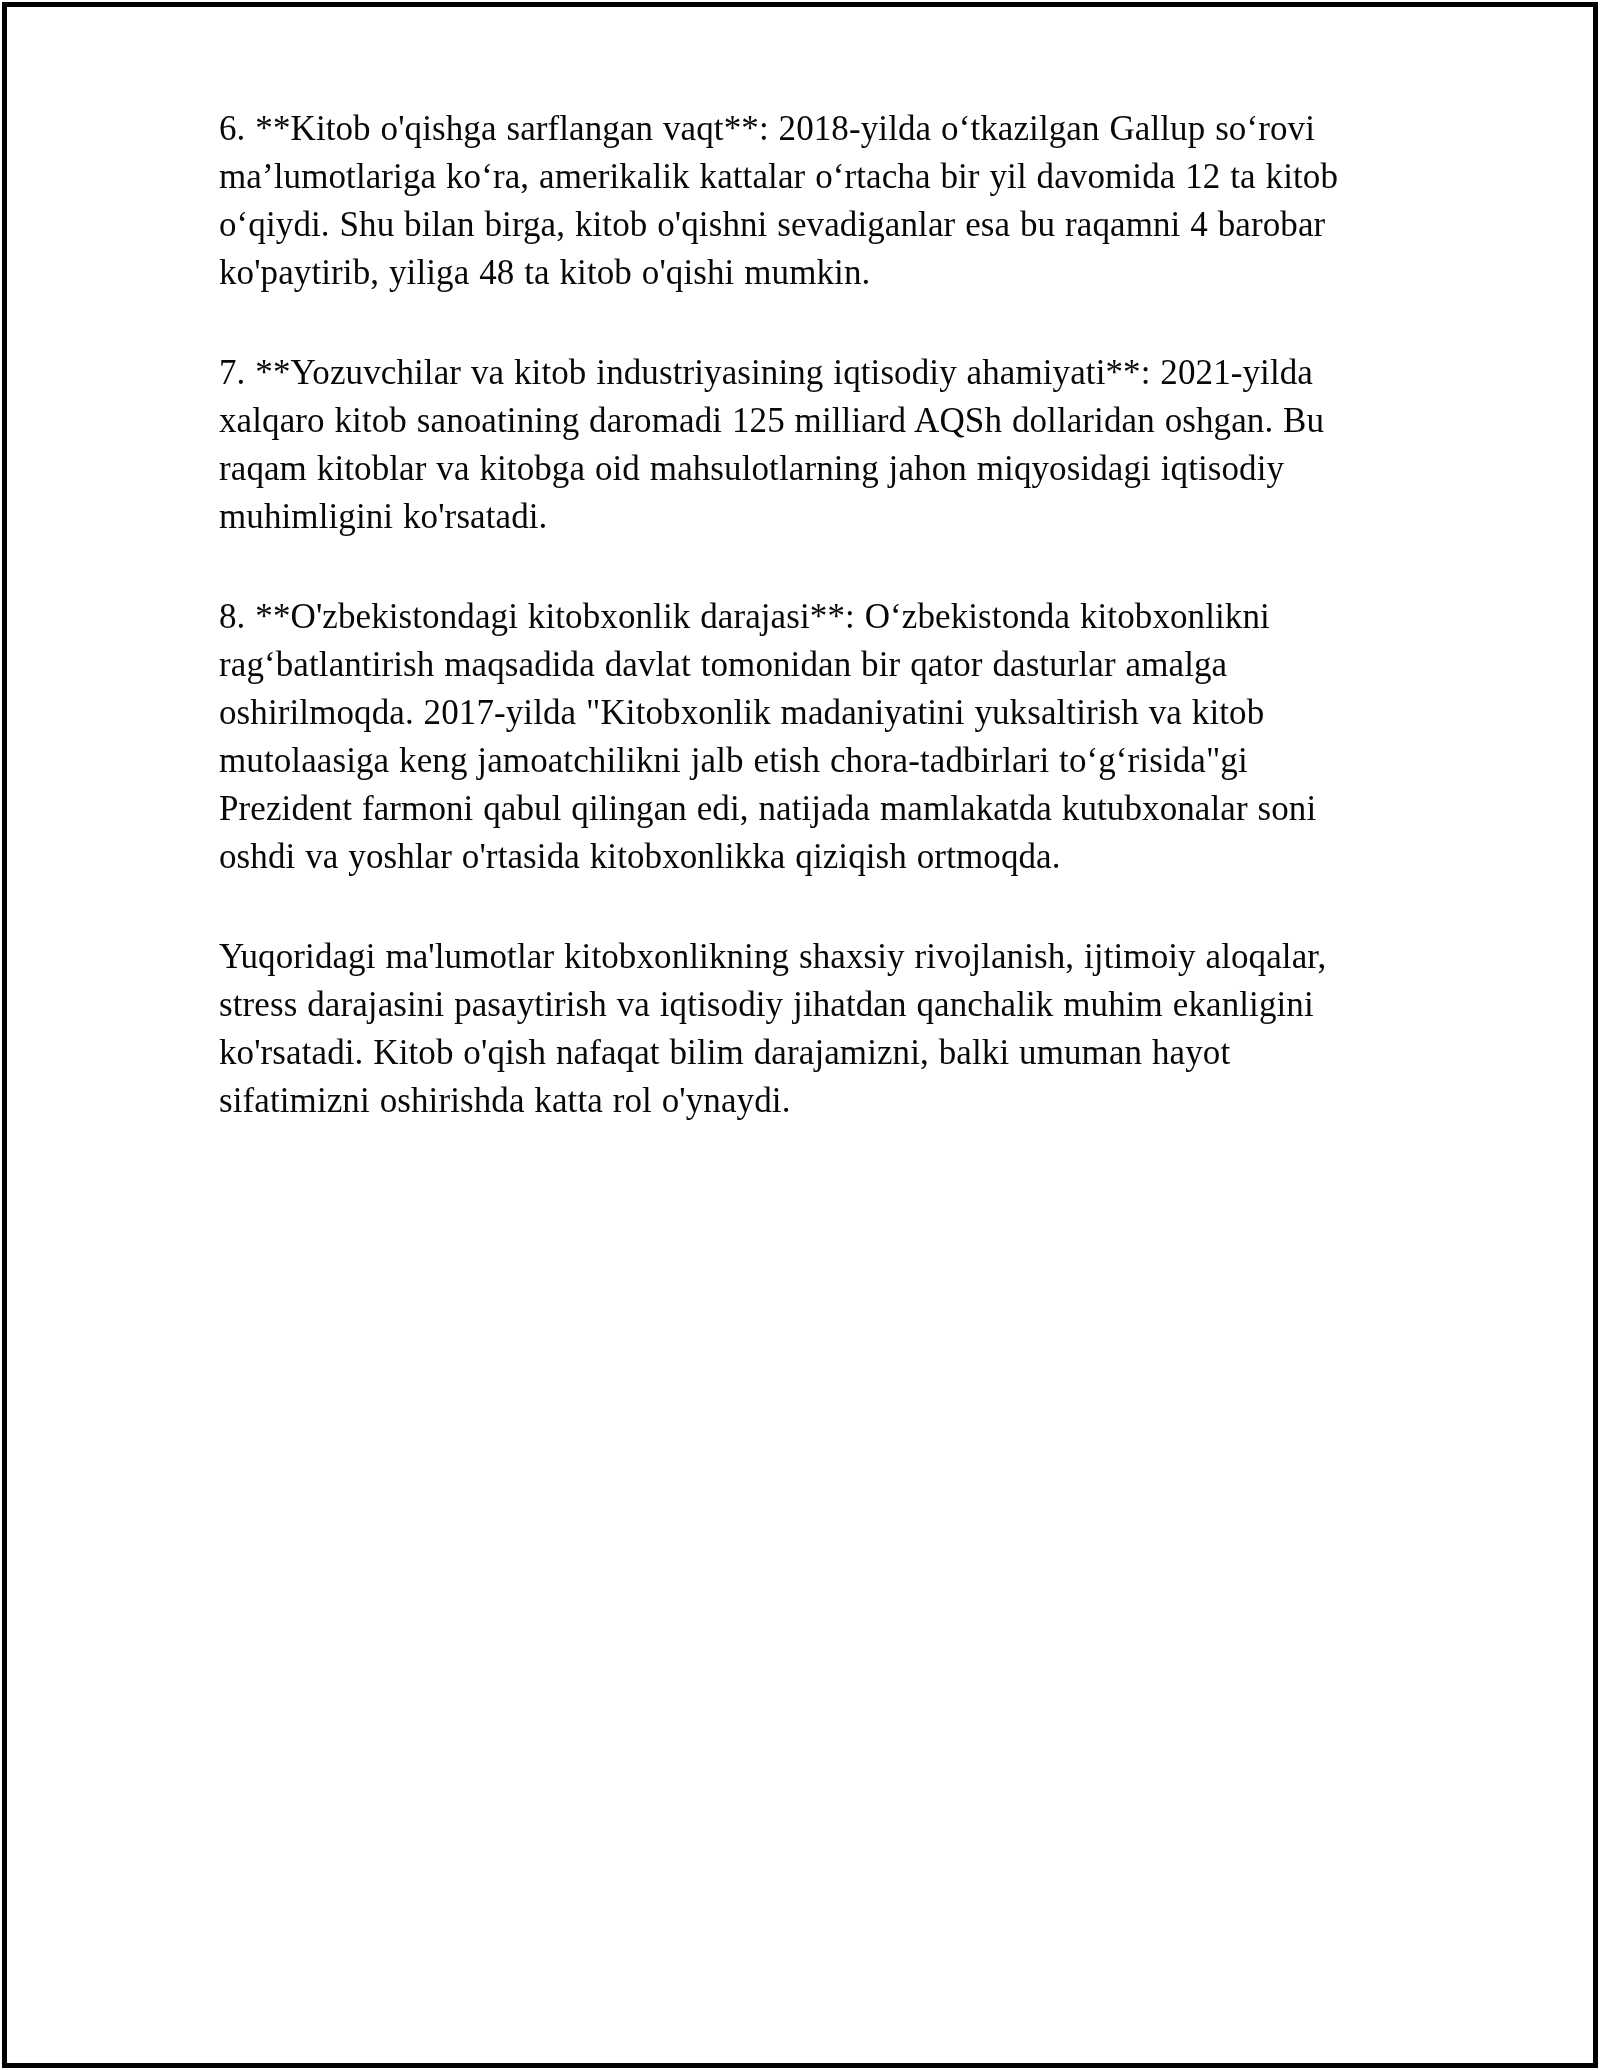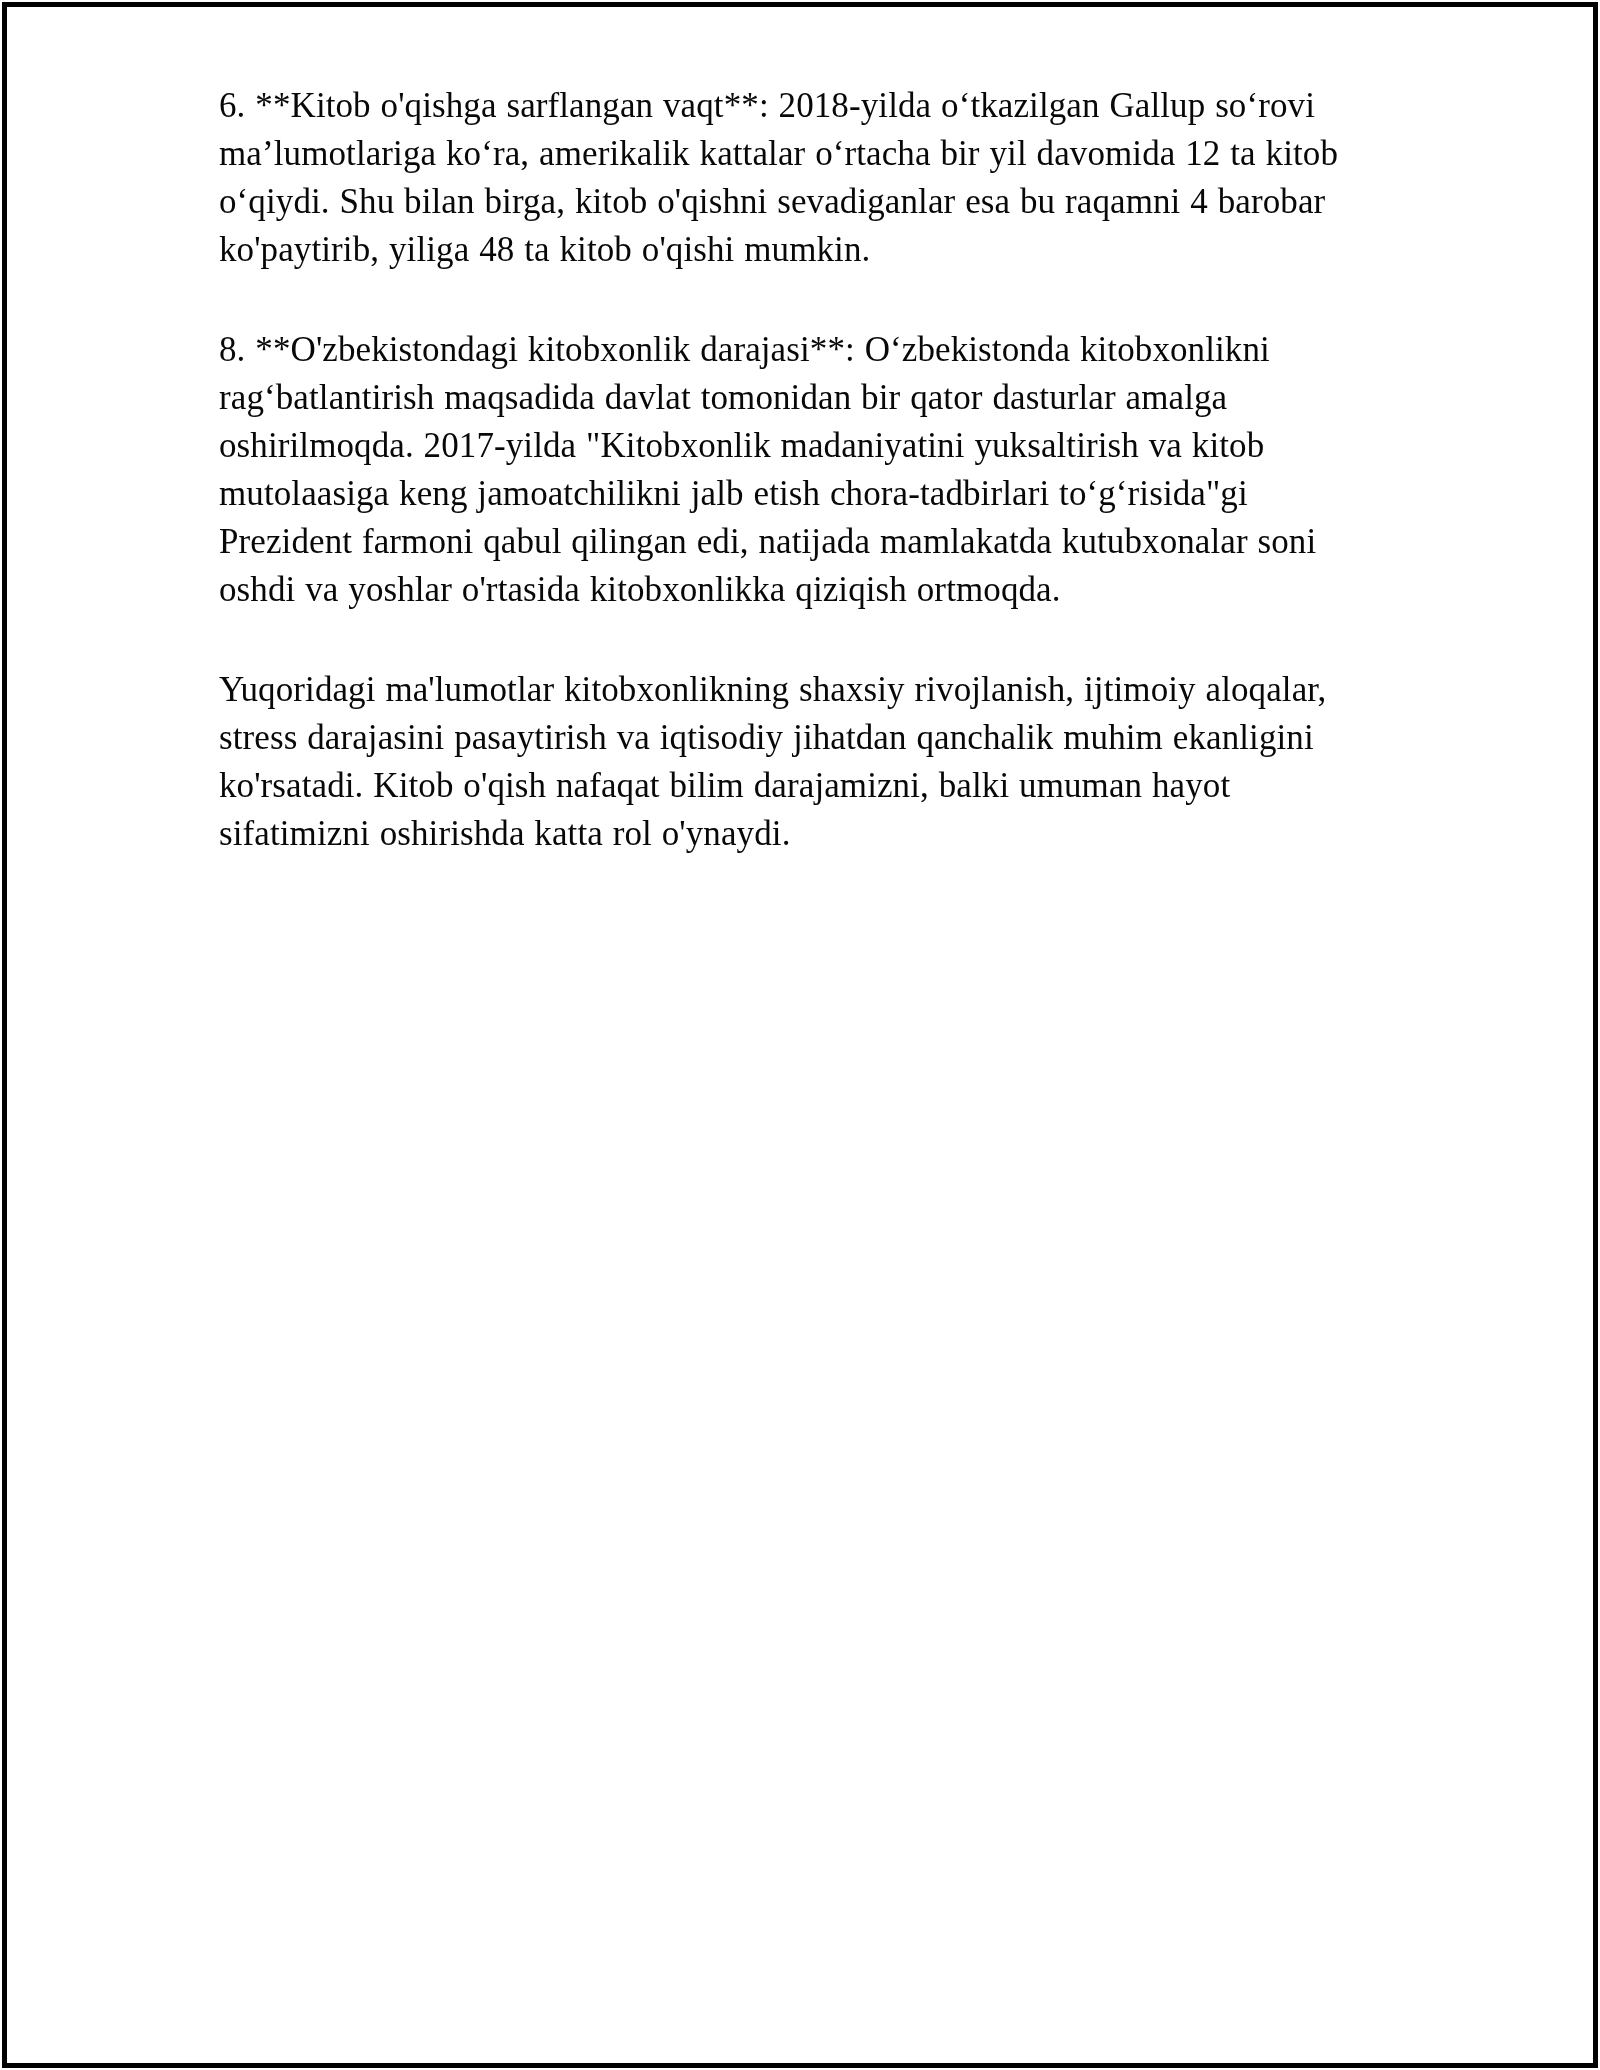--- a/index.html
+++ b/index.html
@@ -22,21 +22,21 @@
     border: 2px solid #000000;
   }
   .frame-inner {
     position: absolute;
     top: 4px; left: 4px; right: 4px; bottom: 4px;
     border: 3px solid #000000;
   }
   .content {
     position: absolute;
     top: 0; left: 0; right: 0; bottom: 0;
-    padding: 82px 245px 0 219px;
+    padding: 105px 245px 0 219px;
     box-sizing: border-box;
     overflow: hidden;
     border-radius: 9px;
   }
   .content p {
     margin: 0 0 52px 0;
     font-size: 35px;
     line-height: 48px;
     letter-spacing: 0.1px;
     word-spacing: 1px;
@@ -44,16 +44,17 @@
   }
 </style>
 </head>
 <body>
 
 <div class="page">
   <div class="frame-outer"></div>
   <div class="frame-inner"></div>
   <div class="content">
     <p>6. **Kitob o'qishga sarflangan vaqt**: 2018-yilda o‘tkazilgan Gallup so‘rovi ma’lumotlariga ko‘ra, amerikalik kattalar o‘rtacha bir yil davomida 12 ta kitob o‘qiydi. Shu bilan birga, kitob o'qishni sevadiganlar esa bu raqamni 4 barobar ko'paytirib, yiliga 48 ta kitob o'qishi mumkin.</p>
+    <p>7. **Yozuvchilar va kitob industriyasining iqtisodiy ahamiyati**: 2021-yilda xalqaro kitob sanoatining daromadi 125 milliard AQSh dollaridan oshgan. Bu raqam kitoblar va kitobga oid mahsulotlarning jahon miqyosidagi iqtisodiy muhimligini ko'rsatadi.</p>
     <p>8. **O'zbekistondagi kitobxonlik darajasi**: O‘zbekistonda kitobxonlikni rag‘batlantirish maqsadida davlat tomonidan bir qator dasturlar amalga oshirilmoqda. 2017-yilda "Kitobxonlik madaniyatini yuksaltirish va kitob mutolaasiga keng jamoatchilikni jalb etish chora-tadbirlari to‘g‘risida"gi Prezident farmoni qabul qilingan edi, natijada mamlakatda kutubxonalar soni oshdi va yoshlar o'rtasida kitobxonlikka qiziqish ortmoqda.</p>
     <p>Yuqoridagi ma'lumotlar kitobxonlikning shaxsiy rivojlanish, ijtimoiy aloqalar, stress darajasini pasaytirish va iqtisodiy jihatdan qanchalik muhim ekanligini ko'rsatadi. Kitob o'qish nafaqat bilim darajamizni, balki umuman hayot sifatimizni oshirishda katta rol o'ynaydi.</p>
   </div>
 </div>
 
 </body></html>

